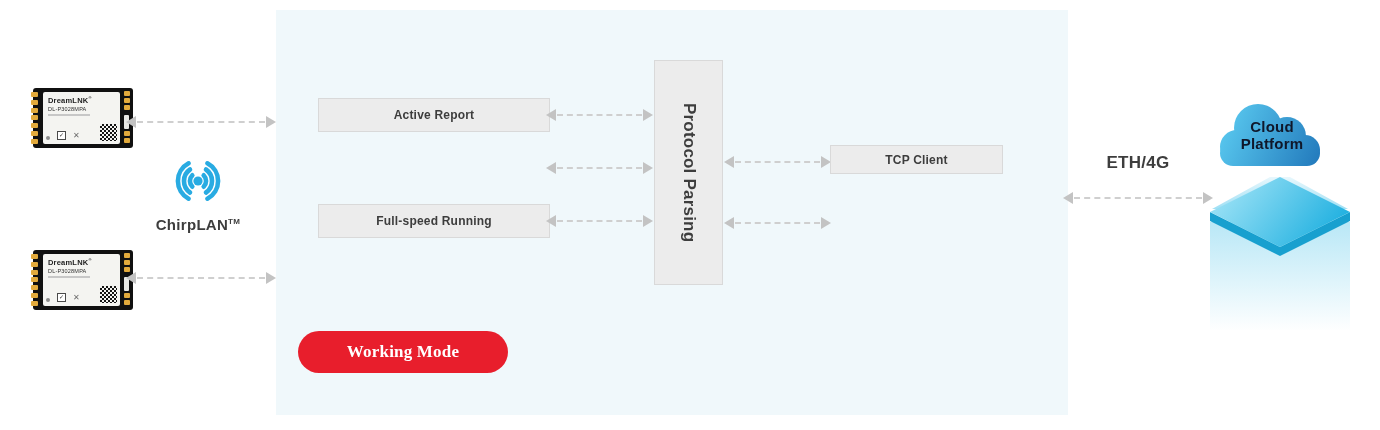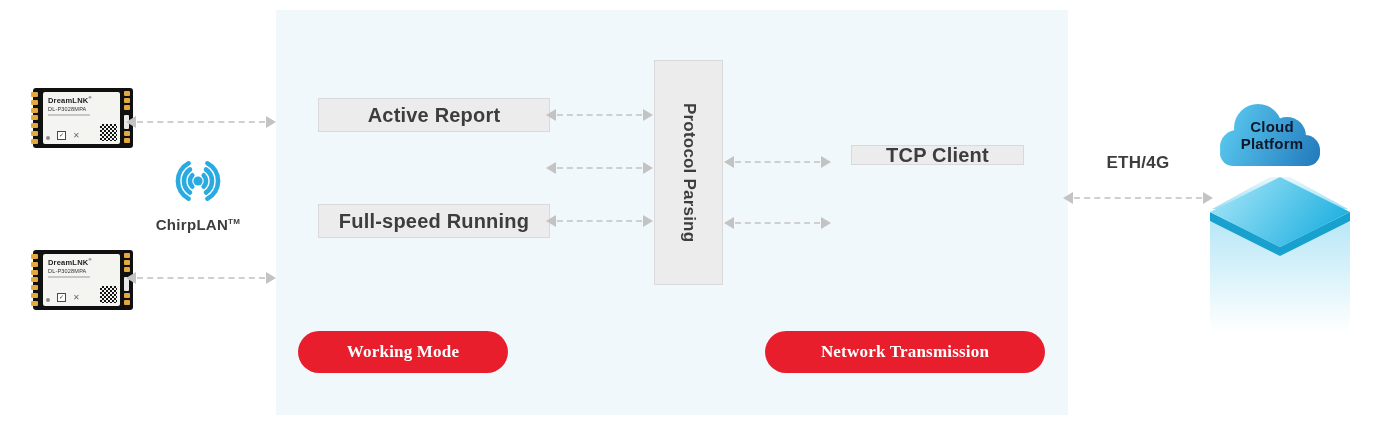--- a/index.html
+++ b/index.html
@@ -6,21 +6,21 @@
   html,body { background:#ffffff; }
   body { font-family:"Liberation Sans", sans-serif; }
   .stage { position:relative; width:1380px; height:430px; background:#ffffff; overflow:hidden; }
 
   
   .panel { position:absolute; left:276px; top:10px; width:792px; height:405px; background:var(--panel-bg,#f0f8fb); }
 
   
   .gbox { position:absolute; background:var(--box-bg,#ececec); border:1px solid var(--box-border,#d9d9d9);
           display:flex; align-items:center; justify-content:center;
-          color:var(--text-dark,#3d3d3d); font-size:20px; font-weight:700; letter-spacing:.2px; }
+          color:var(--text-dark,#3d3d3d); font-size:12px; font-weight:700; letter-spacing:.2px; }
   .vbox { writing-mode:vertical-rl; font-size:17px; }
 
   
   .pill { position:absolute; height:42px; border-radius:21px; background:var(--accent-red,#e81e2c);
           display:flex; align-items:center; justify-content:center;
           color:#ffffff; font-size:17px; font-weight:700; letter-spacing:.2px;font-family:Liberation Serif, serif; }
 
   
   .arr { position:absolute; height:0; border-top:2px dashed #cfcfcf; }
   .arr::before, .arr::after { content:""; position:absolute; width:0; height:0; border:6px solid transparent; }
@@ -148,24 +148,23 @@
 
     <div class="arr" style="left:281px; top:104px; width:85px;"></div>
     <div class="arr" style="left:281px; top:157px; width:85px;"></div>
     <div class="arr" style="left:281px; top:210px; width:85px;"></div>
 
     <div class="gbox vbox" style="left:378px; top:50px; width:69px; height:225px;">Protocol Parsing</div>
 
     <div class="arr" style="left:459px; top:151px; width:85px;"></div>
     <div class="arr" style="left:459px; top:212px; width:85px;"></div>
 
-    <div class="gbox" style="left:554px; top:135px; width:173px; height:20px;margin-left:21px;">TCP Client</div>
+    <div class="gbox" style="left:554px; top:135px; width:173px; height:29px;">TCP Client</div>
 
     <div class="pill" style="left:22px;  top:321px; width:210px;">Working Mode</div>
-    <div class="pill" style="left:489px; top:321px; width:280px;">Network Transmission</div>
   </div>
 
   <div class="eth-label">ETH/4G</div>
   <div class="arr" style="left:1074px; top:197px; width:128px;"></div>
 
   <svg width="200" height="260" viewBox="0 0 200 260" style="position:absolute; left:1180px; top:80px;">
     <defs>
       <linearGradient id="gc" x1="45" y1="40" x2="150" y2="85" gradientUnits="userSpaceOnUse">
         <stop offset="0" stop-color="#58c7ee"></stop>
           <stop offset="1" stop-color="#1d72b7"></stop>

